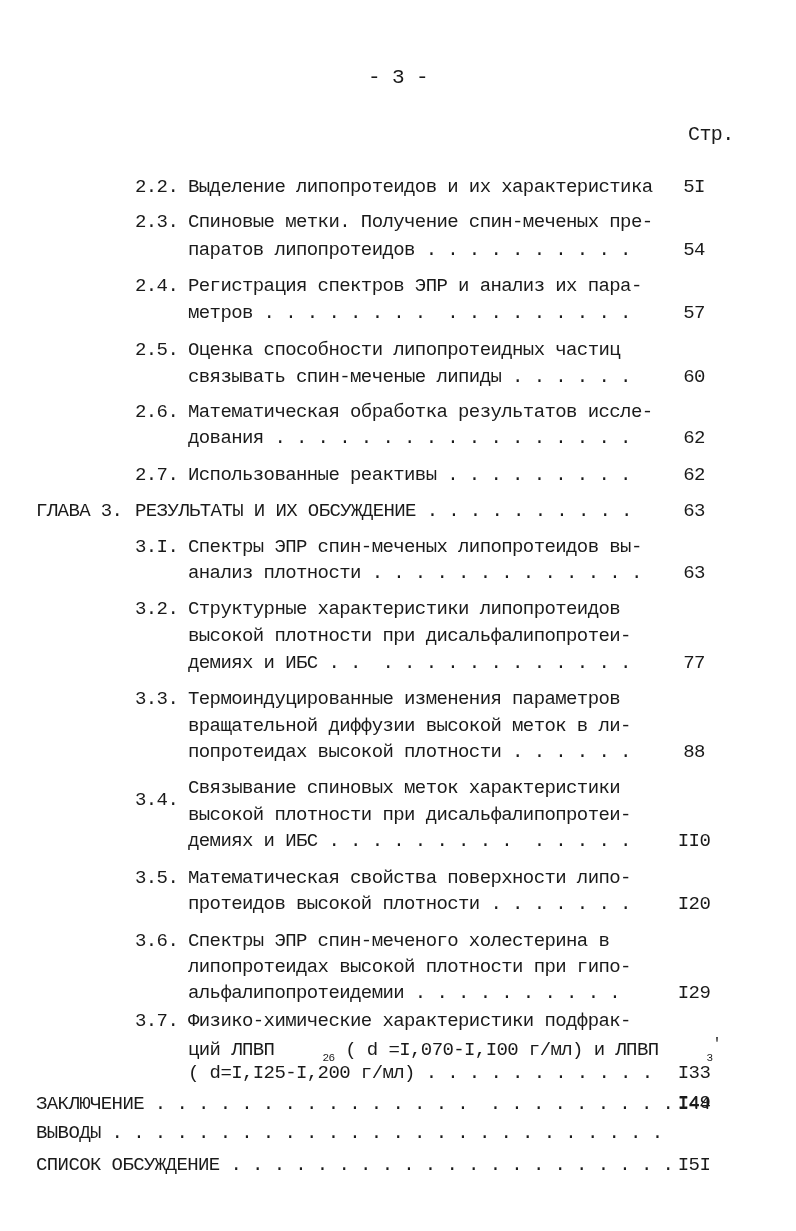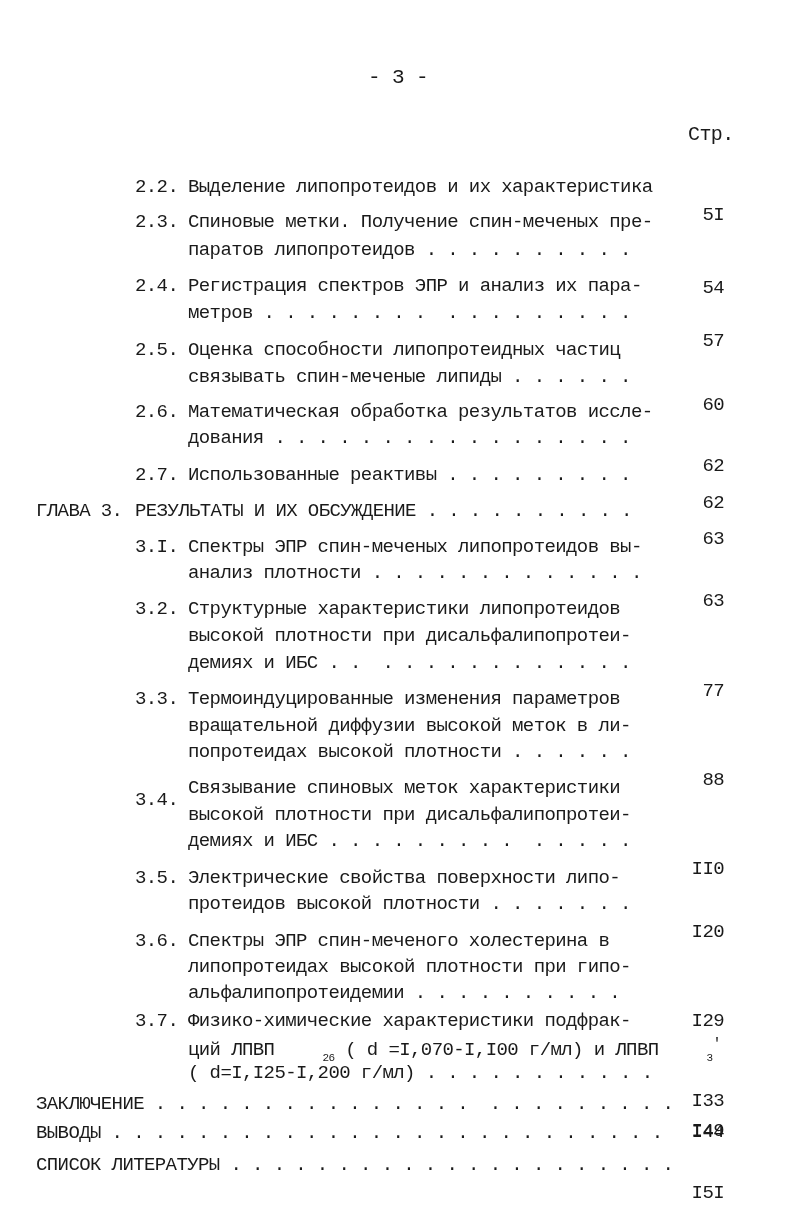--- a/index.html
+++ b/index.html
@@ -7,40 +7,40 @@
     width: 796px; height: 1231px; position: relative; overflow: hidden;
     font-family: "Liberation Mono", "DejaVu Sans Mono", monospace;
     color: #1a1a1a;
     font-size: 19px;
     letter-spacing: -0.6px;
   }
   .page-number { position: absolute; top: 66px; left: 0; width: 796px; text-align: center; font-size: 21px; }
   .pages-header { position: absolute; top: 123px; left: 688px; font-size: 20px; }
   .toc { position: absolute; left: 0; top: 0; width: 796px; }
   .line { position: absolute; white-space: pre; }
-  .pg { position: absolute; white-space: pre; text-align: right; width: 60px; left: 664px; margin-top: 28px; }
+  .pg { position: absolute; white-space: pre; text-align: center; width: 60px; left: 664px; }
   sub { font-size: 11px; vertical-align: -6px; margin-left: 48px; }
   sup { font-size: 15px; }
 </style>
 </head>
 <body>
 
 <div class="page-number">- 3 -</div>
 <div class="pages-header">Стр.</div>
 
 <div class="toc">
 
   <div class="line" style="top:176px;left:135px">2.2.</div>
   <div class="line" style="top:176px;left:188px">Выделение липопротеидов и их характеристика</div>
   <div class="pg" style="top:176px">5I</div>
 
   <div class="line" style="top:211px;left:135px">2.3.</div>
   <div class="line" style="top:211px;left:188px">Спиновые метки. Получение спин-меченых пре-</div>
   <div class="line" style="top:239px;left:188px">паратов липопротеидов . . . . . . . . . .</div>
-  <div class="pg" style="top:249px">54</div>
+  <div class="pg" style="top:239px">54</div>
 
   <div class="line" style="top:275px;left:135px">2.4.</div>
   <div class="line" style="top:275px;left:188px">Регистрация спектров ЭПР и анализ их пара-</div>
   <div class="line" style="top:302px;left:188px">метров . . . . . . . .  . . . . . . . . .</div>
   <div class="pg" style="top:302px">57</div>
 
   <div class="line" style="top:339px;left:135px">2.5.</div>
   <div class="line" style="top:339px;left:188px">Оценка способности липопротеидных частиц</div>
   <div class="line" style="top:366px;left:188px">связывать спин-меченые липиды . . . . . .</div>
   <div class="pg" style="top:366px">60</div>
@@ -75,21 +75,21 @@
   <div class="line" style="top:741px;left:188px">попротеидах высокой плотности . . . . . .</div>
   <div class="pg" style="top:741px">88</div>
 
   <div class="line" style="top:789px;left:135px">3.4.</div>
   <div class="line" style="top:777px;left:188px">Связывание спиновых меток характеристики</div>
   <div class="line" style="top:804px;left:188px">высокой плотности при дисальфалипопротеи-</div>
   <div class="line" style="top:830px;left:188px">демиях и ИБС . . . . . . . . .  . . . . .</div>
   <div class="pg" style="top:830px">II0</div>
 
   <div class="line" style="top:867px;left:135px">3.5.</div>
-  <div class="line" style="top:867px;left:188px">Электрические свойства поверхности липо-</div>
+  <div class="line" style="top:867px;left:188px">Математическая свойства поверхности липо-</div>
   <div class="line" style="top:893px;left:188px">протеидов высокой плотности . . . . . . .</div>
   <div class="pg" style="top:893px">I20</div>
 
   <div class="line" style="top:930px;left:135px">3.6.</div>
   <div class="line" style="top:930px;left:188px">Спектры ЭПР спин-меченого холестерина в</div>
   <div class="line" style="top:956px;left:188px">липопротеидах высокой плотности при гипо-</div>
   <div class="line" style="top:982px;left:188px">альфалипопротеидемии . . . . . . . . . .</div>
   <div class="pg" style="top:982px">I29</div>
 
   <div class="line" style="top:1010px;left:135px">3.7.</div>
@@ -97,15 +97,15 @@
   <div class="line" style="top:1036px;left:188px"><span>ций ЛПВП</span><sub>26</sub><span> ( d =I,070-I,I00 г/мл) и ЛПВП</span><sub>3</sub><sup>'</sup></div>
   <div class="line" style="top:1062px;left:188px">( d=I,I25-I,200 г/мл) . . . . . . . . . . .</div>
   <div class="pg" style="top:1062px">I33</div>
 
   <div class="line" style="top:1093px;left:36px">ЗАКЛЮЧЕНИЕ . . . . . . . . . . . . . . .  . . . . . . . . .</div>
   <div class="pg" style="top:1093px">I44</div>
 
   <div class="line" style="top:1122px;left:36px">ВЫВОДЫ . . . . . . . . . . . . . . . . . . . . . . . . . .</div>
   <div class="pg" style="top:1092px">I49</div>
 
-  <div class="line" style="top:1154px;left:36px">СПИСОК ЛИТЕРАТУРЫ . . . . . . . . . . . . . . . . . . . . .</div>
+  <div class="line" style="top:1154px;left:36px">СПИСОК ОБСУЖДЕНИЕ . . . . . . . . . . . . . . . . . . . . .</div>
   <div class="pg" style="top:1154px">I5I</div>
 </div>
 
 </body></html>

